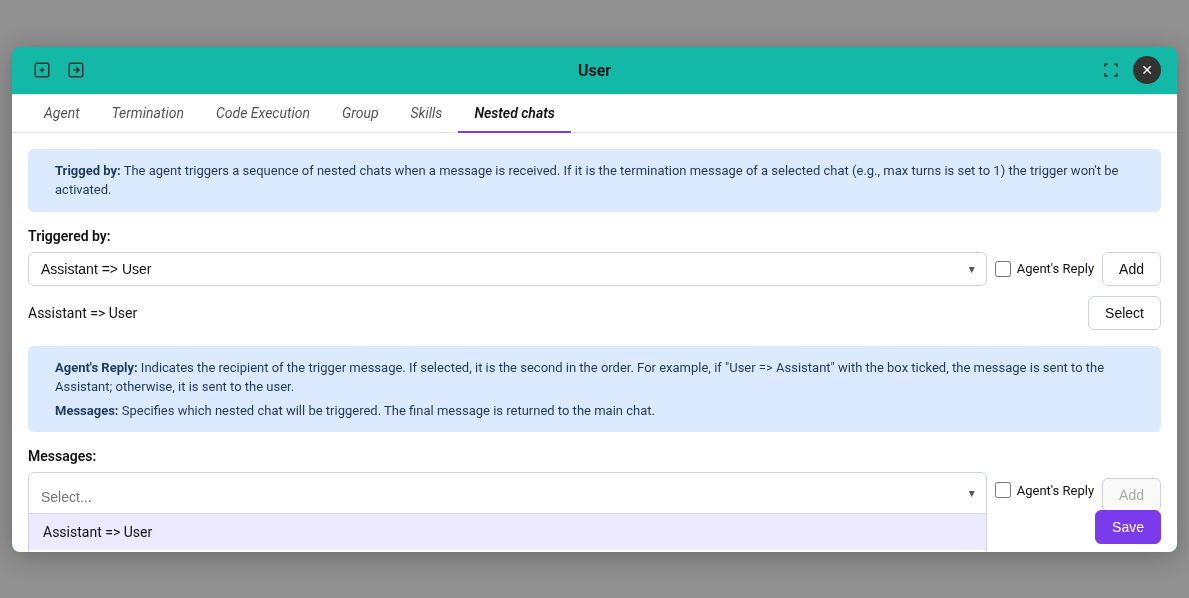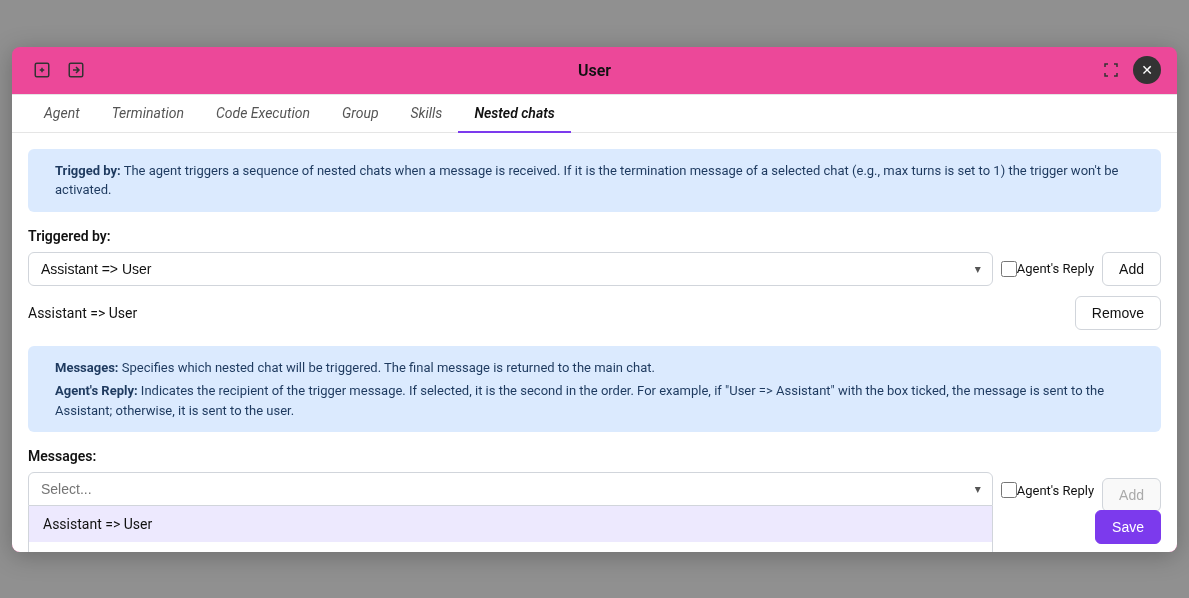--- a/index.html
+++ b/index.html
@@ -16,21 +16,21 @@
       height: 598px;
       background: rgba(0,0,0,0.4);
       display: flex;
       justify-content: center;
       align-items: center;
       position: relative;
     }
     .modal {
       width: 1165px;
       height: 505px;
-      background: #ec4899;
+      background: #14b8a6;
       border-radius: 8px;
       overflow: hidden;
       display: flex;
       flex-direction: column;
       position: relative;
       box-shadow: 0 4px 24px rgba(0,0,0,0.25);
     }
     .modal-header {
       display: flex;
       align-items: center;
@@ -146,20 +146,21 @@
       right: 12px;
       top: 50%;
       transform: translateY(-50%);
       pointer-events: none;
       color: #555;
       font-size: 12px;
     }
     .checkbox-label {
       display: flex;
       align-items: center;
+      gap: 6px;
       font-size: 13px;
       color: #111;
       white-space: nowrap;
       cursor: pointer;
     }
     .checkbox-label input[type="checkbox"] {
       width: 16px;
       height: 16px;
       cursor: pointer;
     }
@@ -186,21 +187,21 @@
     .section-divider { margin: 16px 0; }
     .dropdown-option {
       padding: 10px 14px;
       font-size: 14px;
       color: #111;
       cursor: pointer;
     }
     .dropdown-option.highlighted { background: #ede9fe; }
     .select-input {
       width: 100%;
-      padding: 8px 40px 8px 12px;
+      padding: 16px 40px 8px 12px;
       border: 1px solid #d1d5db;
       border-radius: 6px 6px 0 0;
       font-size: 14px;
       background: #fff;
       color: #111;
       outline: none;
     }
     .dropdown-list {
       border: 1px solid #d1d5db;
       border-top: none;
@@ -293,27 +294,27 @@
         </div>
         <label class="checkbox-label">
           <input type="checkbox" style="">
           <span>Agent's Reply</span>
         </label>
         <button class="btn">Add</button>
       </div>
 
       <div class="row-flex">
         <span class="triggered-by-value">Assistant =&gt; User</span>
-        <button class="btn">Remove</button>
+        <button class="btn">Select</button>
       </div>
 
       <div class="section-divider"></div>
       <div class="info-box">
+        <p><strong>Agent's Reply:</strong> <span>Indicates the recipient of the trigger message. If selected, it is the second in the order. For example, if "User =&gt; Assistant" with the box ticked, the message is sent to the Assistant; otherwise, it is sent to the user.</span></p>
         <p><strong>Messages:</strong> <span>Specifies which nested chat will be triggered. The final message is returned to the main chat.</span></p>
-        <p><strong>Agent's Reply:</strong> <span>Indicates the recipient of the trigger message. If selected, it is the second in the order. For example, if "User =&gt; Assistant" with the box ticked, the message is sent to the Assistant; otherwise, it is sent to the user.</span></p>
       </div>
 
       <div class="label">Messages:</div>
       <div class="row-flex" style="align-items: flex-start;">
         <div style="flex: 1;">
           <div class="select-input-wrapper">
             <input type="text" class="select-input" placeholder="Select..." style="">
             <span class="select-input-arrow">▾</span>
           </div>
           <div class="dropdown-list">

